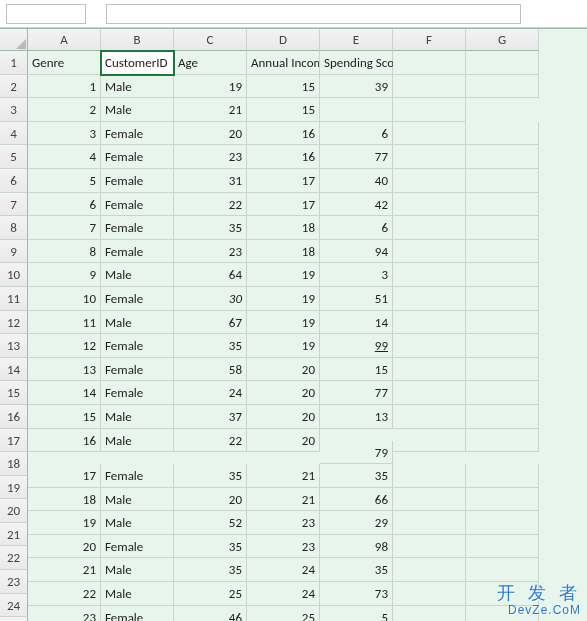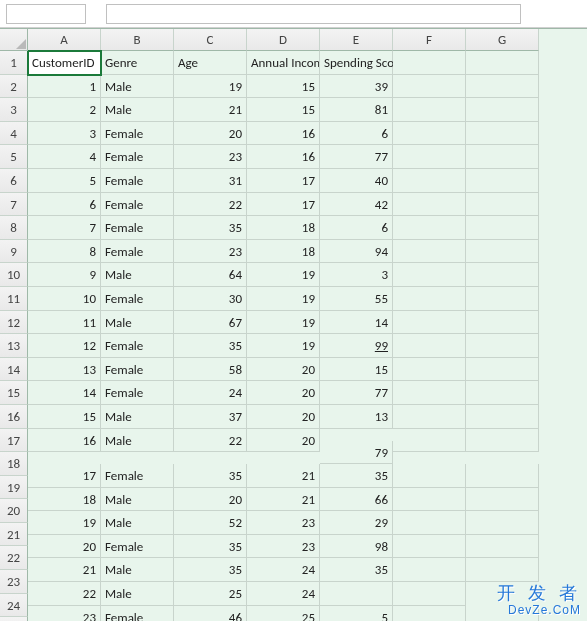--- a/index.html
+++ b/index.html
@@ -179,43 +179,42 @@
         <div class="row-header">19</div>
         <div class="row-header">20</div>
         <div class="row-header">21</div>
         <div class="row-header">22</div>
         <div class="row-header">23</div>
         <div class="row-header">24</div>
         <div class="row-header">25</div>
       </div>
     <div class="rows" id="rows">
         <div class="row">
+          <div class="cell text" style="width: 73px;">Genre</div>
           <div class="cell text active truncate" style="width: 73px;">CustomerID</div>
-          <div class="cell text" style="width: 73px;">Genre</div>
           <div class="cell text" style="width: 73px;">Age</div>
           <div class="cell text truncate" style="width: 73px;">Annual Income</div>
           <div class="cell text overflow" style="width: 73px;">Spending Score (1-100)</div>
           <div class="cell text" style="width: 73px;"></div>
           <div class="cell text" style="width: 73px;"></div>
         </div>
         <div class="row">
           <div class="cell num" style="width: 73px;">1</div>
           <div class="cell text" style="width: 73px;">Male</div>
           <div class="cell num" style="width: 73px;">19</div>
           <div class="cell num" style="width: 73px;">15</div>
           <div class="cell num" style="width: 73px;">39</div>
           <div class="cell text" style="width: 73px;"></div>
           <div class="cell text" style="width: 73px;"></div>
         </div>
         <div class="row">
           <div class="cell num" style="width: 73px;">2</div>
           <div class="cell text" style="width: 73px;">Male</div>
           <div class="cell num" style="width: 73px;">21</div>
           <div class="cell num" style="width: 73px;">15</div>
-          <div class="cell num" style="width: 73px;">81</div>
           <div class="cell text" style="width: 73px;"></div>
           <div class="cell text" style="width: 73px;"></div>
         </div>
         <div class="row">
           <div class="cell num" style="width: 73px;">3</div>
           <div class="cell text" style="width: 73px;">Female</div>
           <div class="cell num" style="width: 73px;">20</div>
           <div class="cell num" style="width: 73px;">16</div>
           <div class="cell num" style="width: 73px;">6</div>
           <div class="cell text" style="width: 73px;"></div>
@@ -271,23 +270,23 @@
           <div class="cell text" style="width: 73px;">Male</div>
           <div class="cell num" style="width: 73px; text-align: right;">64</div>
           <div class="cell num" style="width: 73px;">19</div>
           <div class="cell num" style="width: 73px;">3</div>
           <div class="cell text" style="width: 73px;"></div>
           <div class="cell text" style="width: 73px;"></div>
         </div>
         <div class="row">
           <div class="cell num" style="width: 73px;">10</div>
           <div class="cell text" style="width: 73px;">Female</div>
-          <div class="cell num" style="width: 73px;">30</div>
-          <div class="cell num" style="width: 73px;">19</div>
-          <div class="cell num" style="width: 73px;">55</div>
+          <div class="cell num" style="width: 73px; font-style: italic;">30</div>
+          <div class="cell num" style="width: 73px;">19</div>
+          <div class="cell num" style="width: 73px;">51</div>
           <div class="cell text" style="width: 73px;"></div>
           <div class="cell text" style="width: 73px;"></div>
         </div>
         <div class="row">
           <div class="cell num" style="width: 73px;">11</div>
           <div class="cell text" style="width: 73px;">Male</div>
           <div class="cell num" style="width: 73px;">67</div>
           <div class="cell num" style="width: 73px;">19</div>
           <div class="cell num" style="width: 73px;">14</div>
           <div class="cell text" style="width: 73px;"></div>
@@ -381,20 +380,21 @@
           <div class="cell num" style="width: 73px;">24</div>
           <div class="cell num" style="width: 73px;">35</div>
           <div class="cell text" style="width: 73px;"></div>
           <div class="cell text" style="width: 73px;"></div>
         </div>
         <div class="row">
           <div class="cell num" style="width: 73px;">22</div>
           <div class="cell text" style="width: 73px;">Male</div>
           <div class="cell num" style="width: 73px;">25</div>
           <div class="cell num" style="width: 73px;">24</div>
+          <div class="cell num" style="width: 73px;">73</div>
           <div class="cell text" style="width: 73px;"></div>
           <div class="cell text" style="width: 73px;"></div>
         </div>
         <div class="row">
           <div class="cell num" style="width: 73px;">23</div>
           <div class="cell text" style="width: 73px;">Female</div>
           <div class="cell num" style="width: 73px;">46</div>
           <div class="cell num" style="width: 73px;">25</div>
           <div class="cell num" style="width: 73px;">5</div>
           <div class="cell text" style="width: 73px;"></div>

